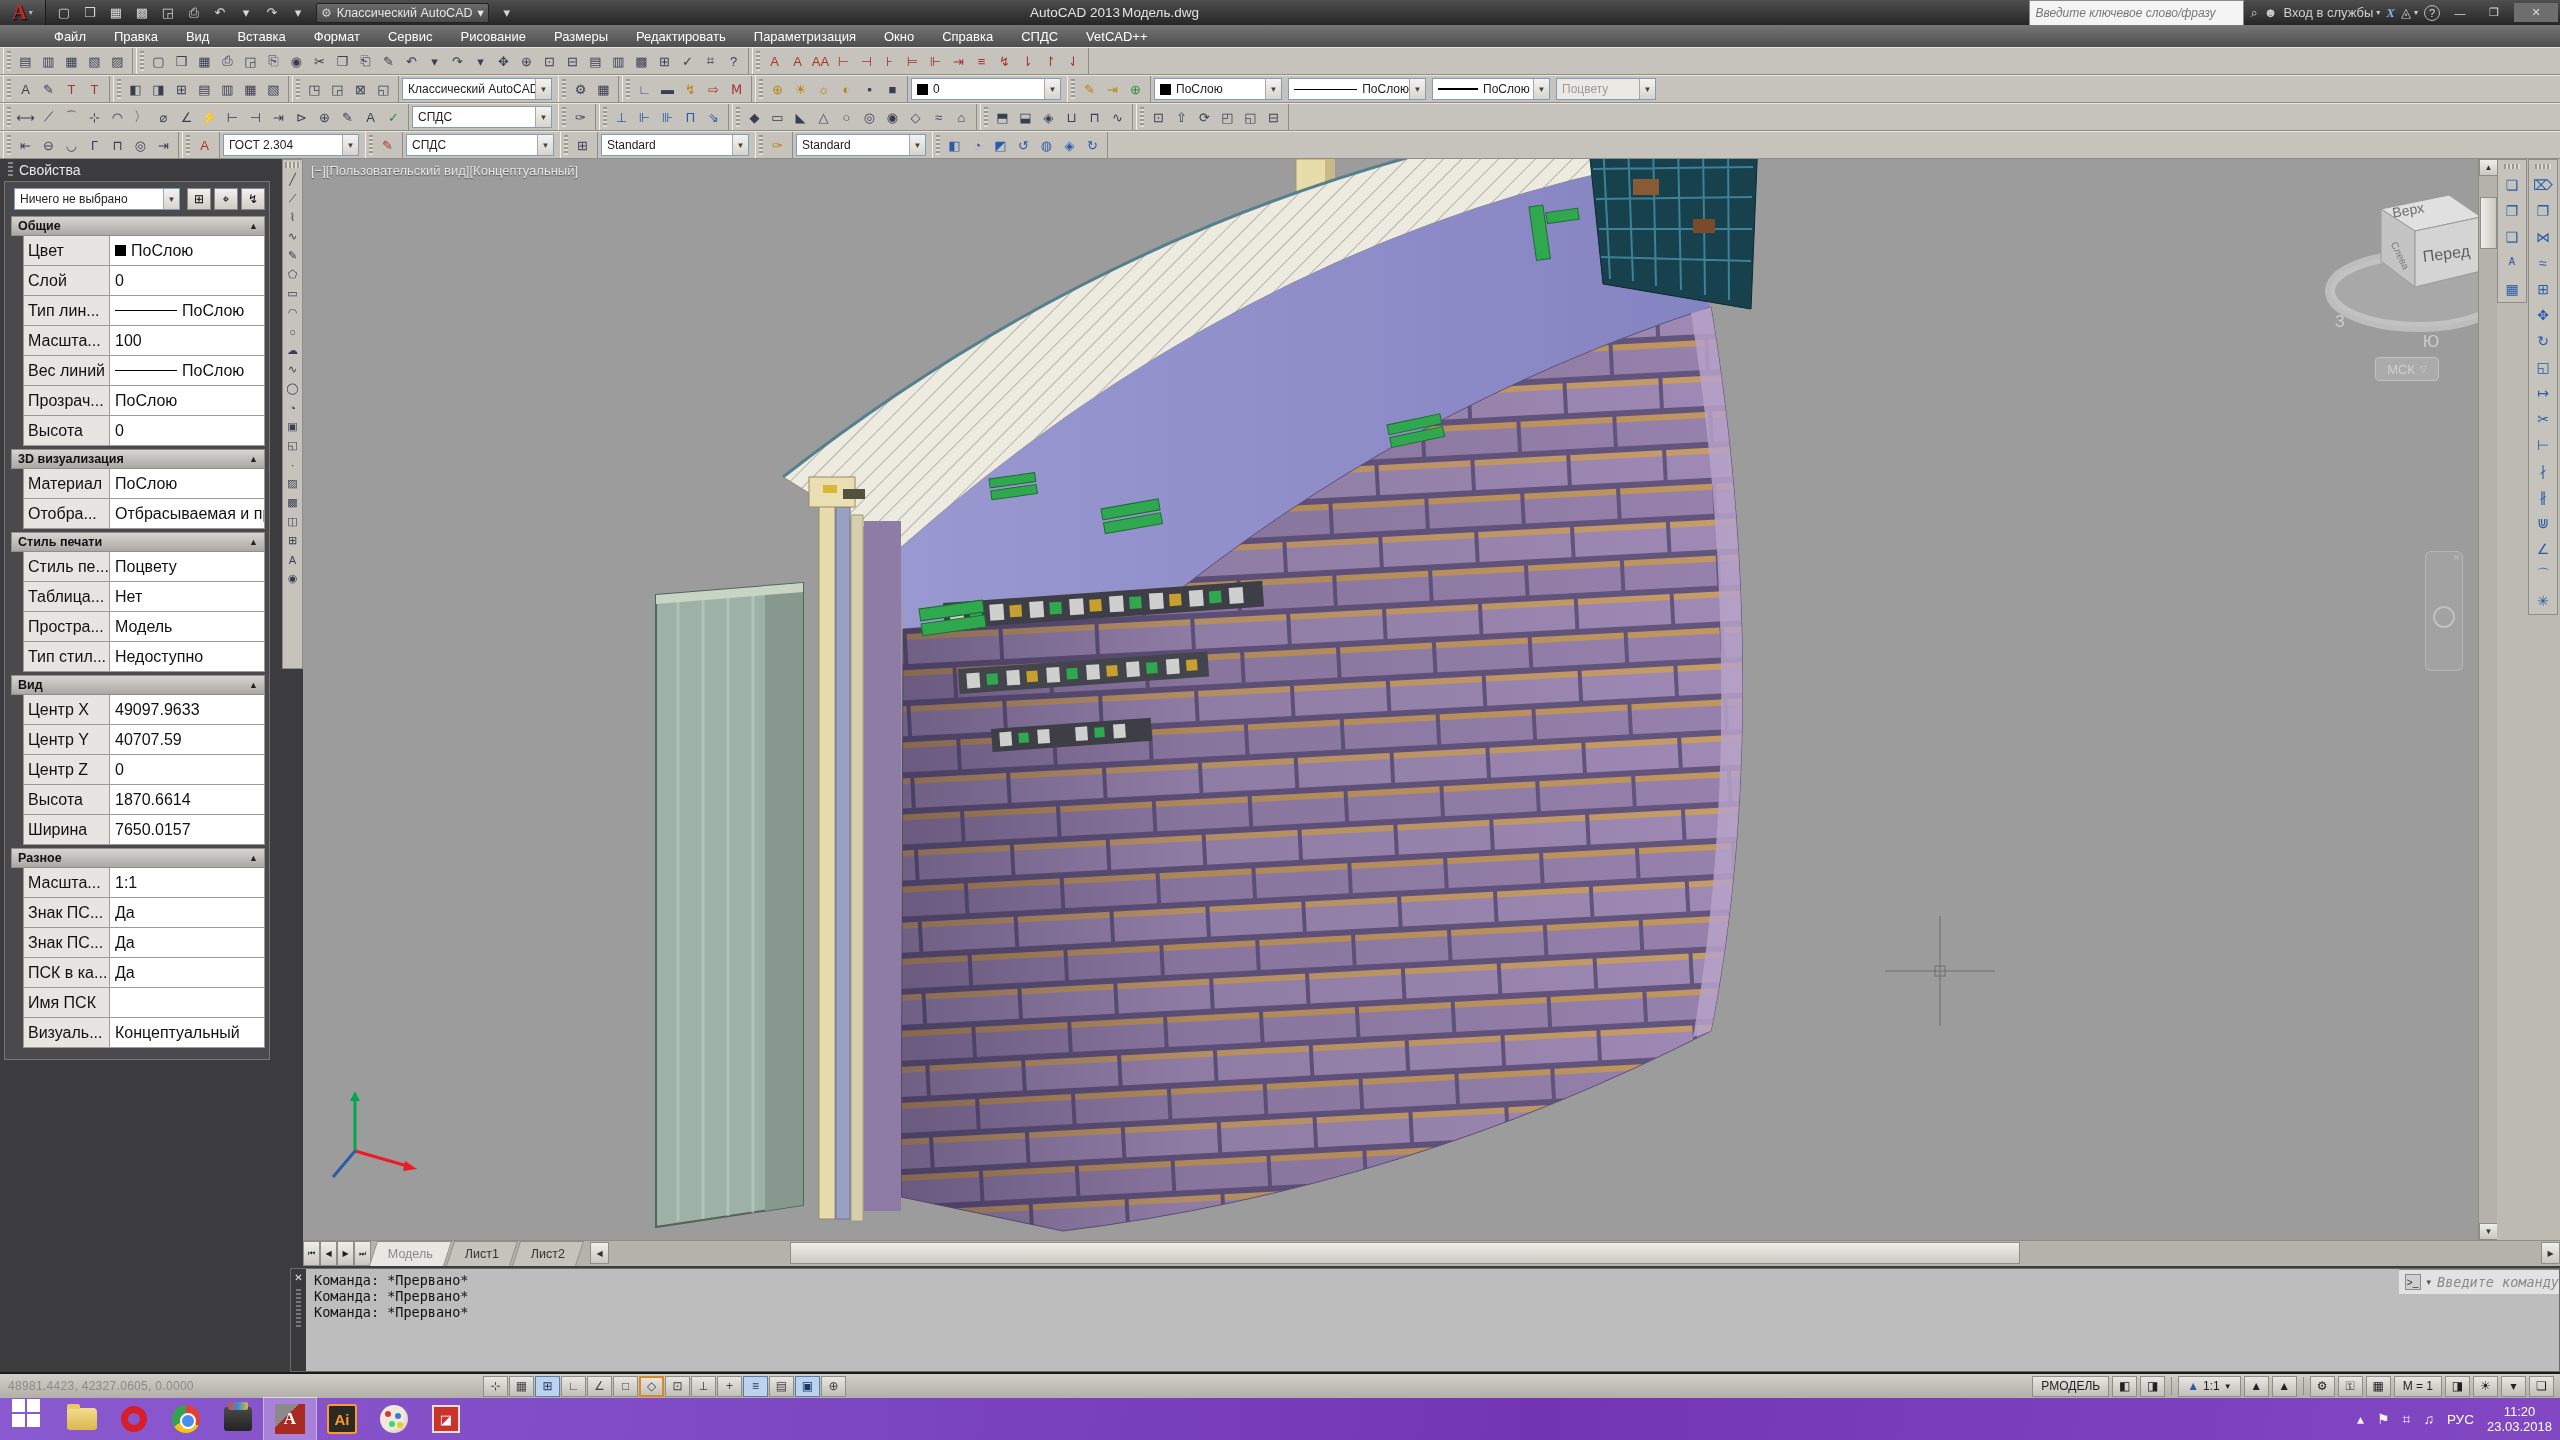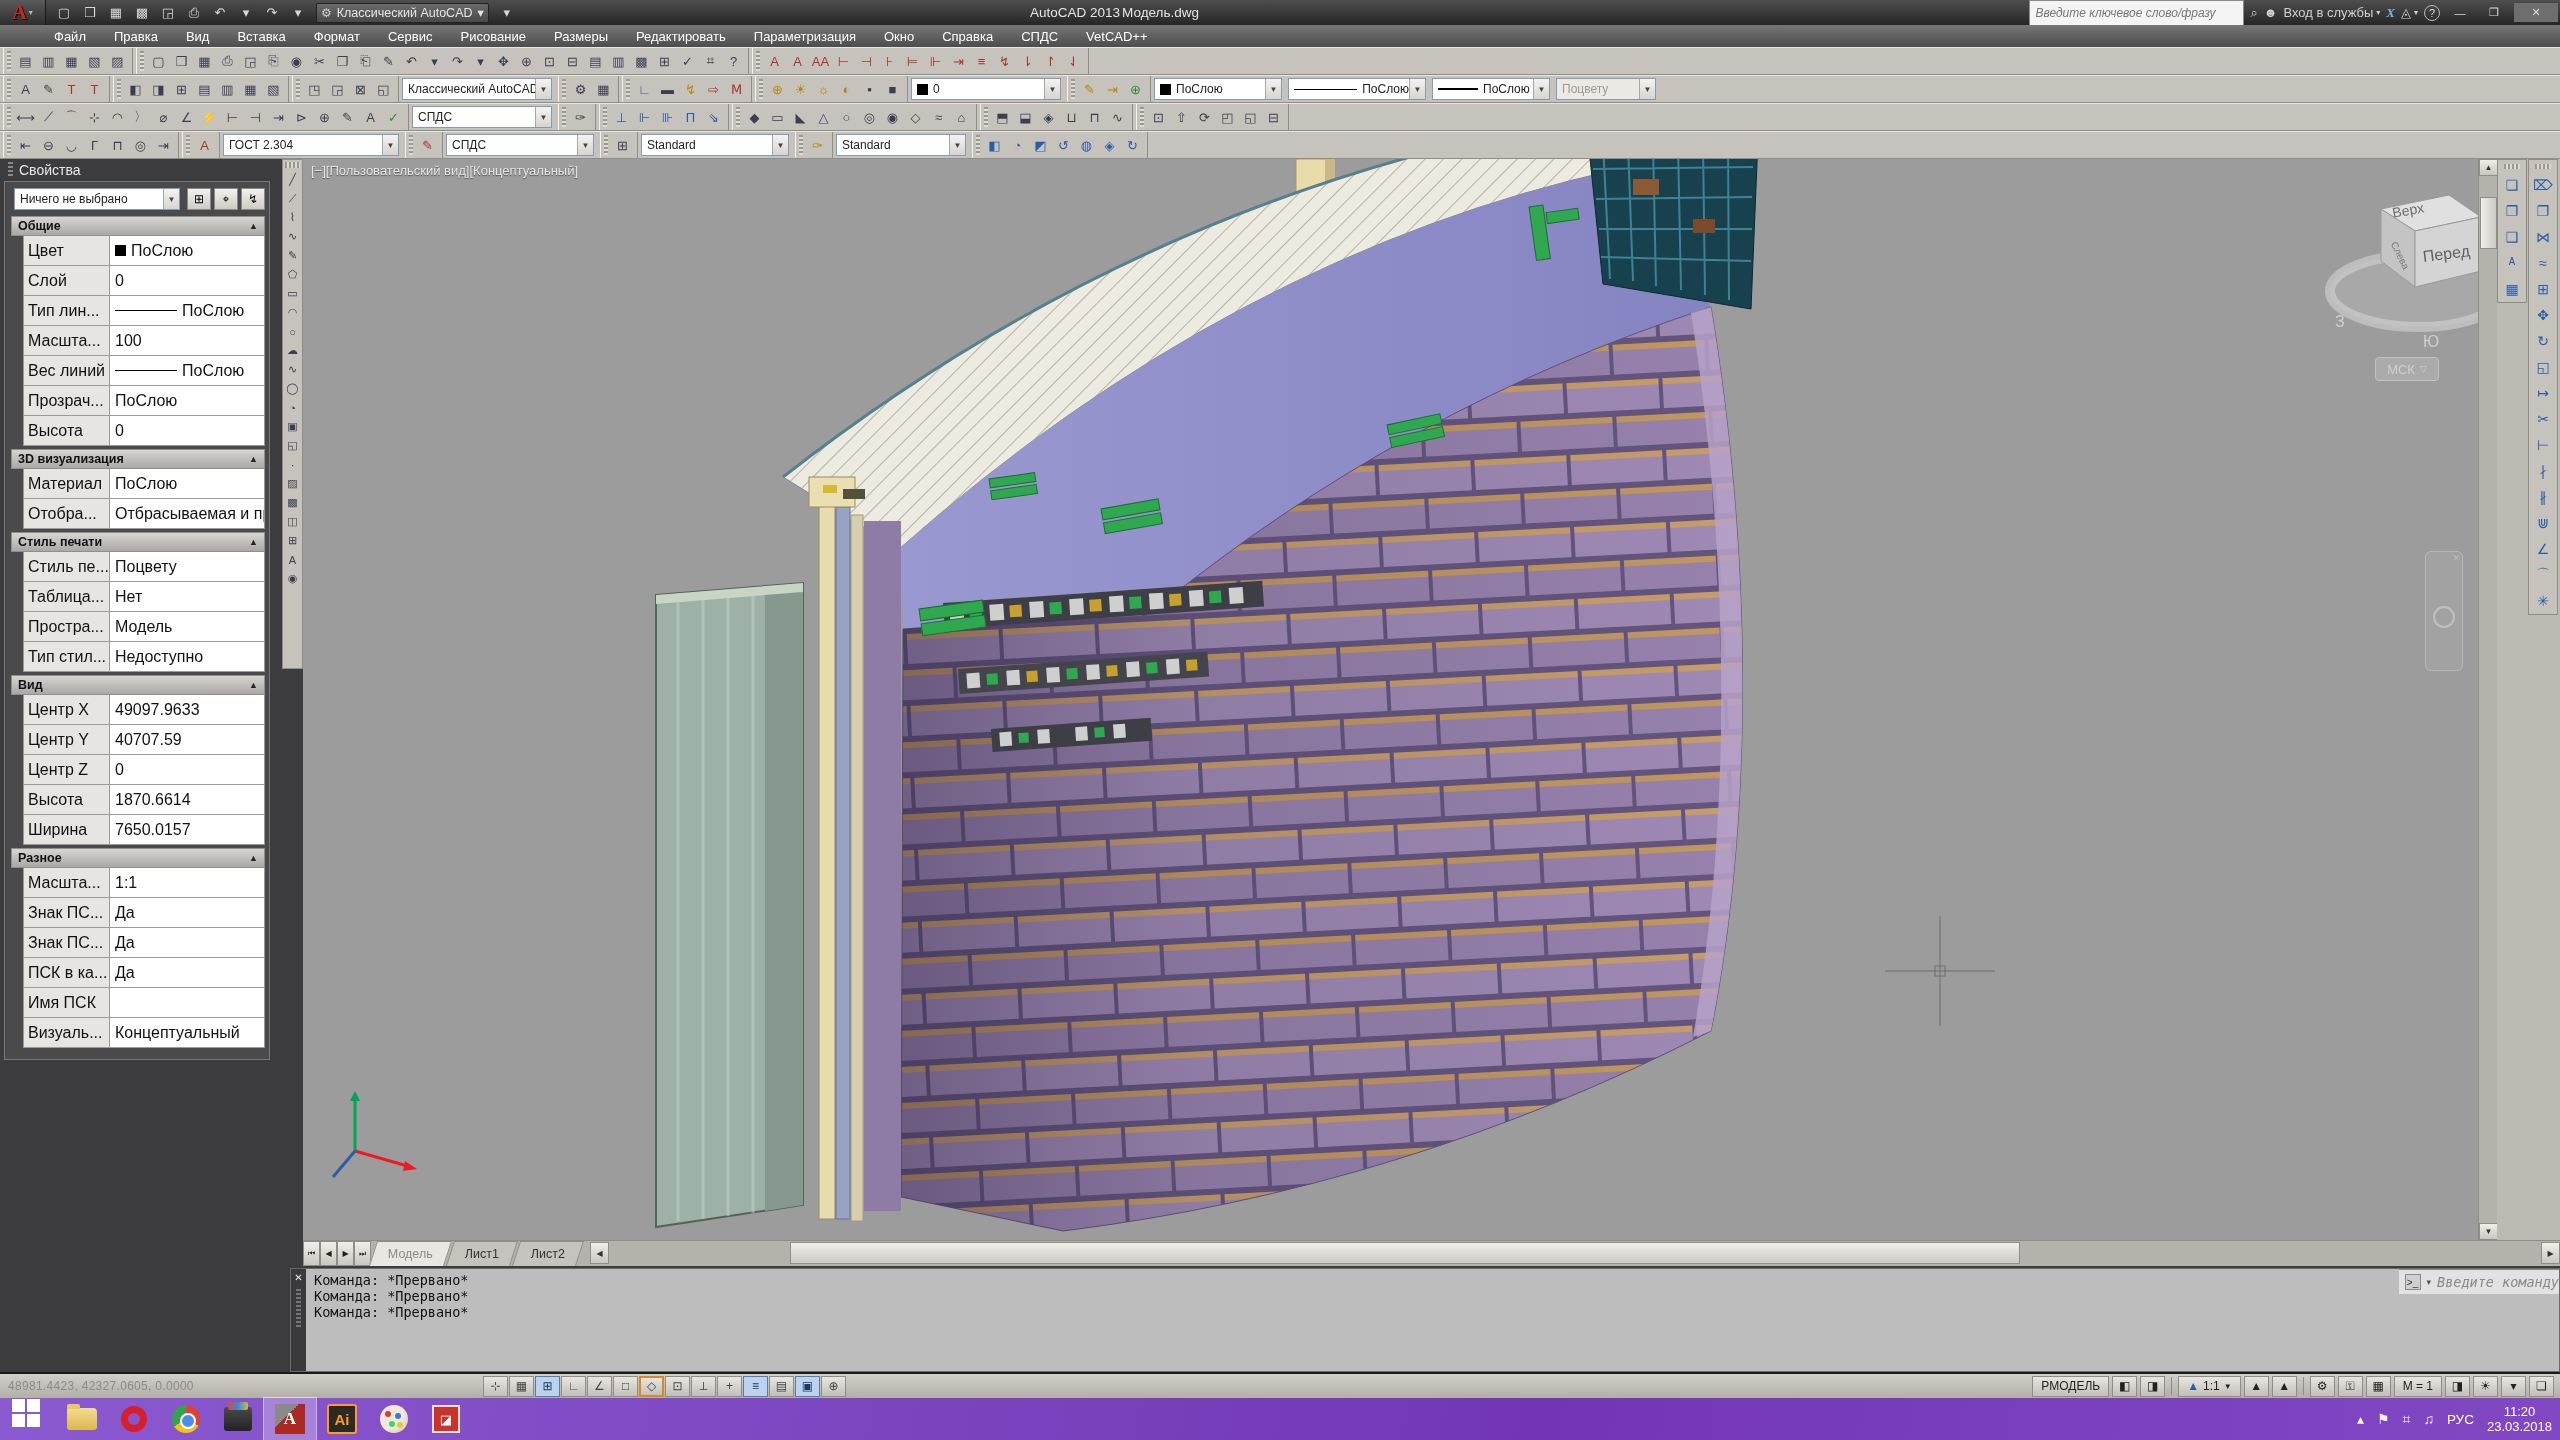--- a/index.html
+++ b/index.html
@@ -500,21 +500,21 @@
         <span class="tico">◡</span>
         <span class="tico">Γ</span>
         <span class="tico">⊓</span>
         <span class="tico">◎</span>
         <span class="tico">⇥</span>
       </div>
       <div class="tbgroup">
         <span class="grip"></span>
         <span class="tico red">A</span>
       </div>
-      <div class="combo" style="width: 176px;">
+      <div class="combo" style="width: 136px;">
         <span class="cval">
           <span>ГОСТ 2.304</span>
         </span>
         <span class="carr">▼</span>
       </div>
       <div class="tbgroup">
         <span class="grip"></span>
         <span class="tico red">✎</span>
       </div>
       <div class="combo" style="width: 148px;">

